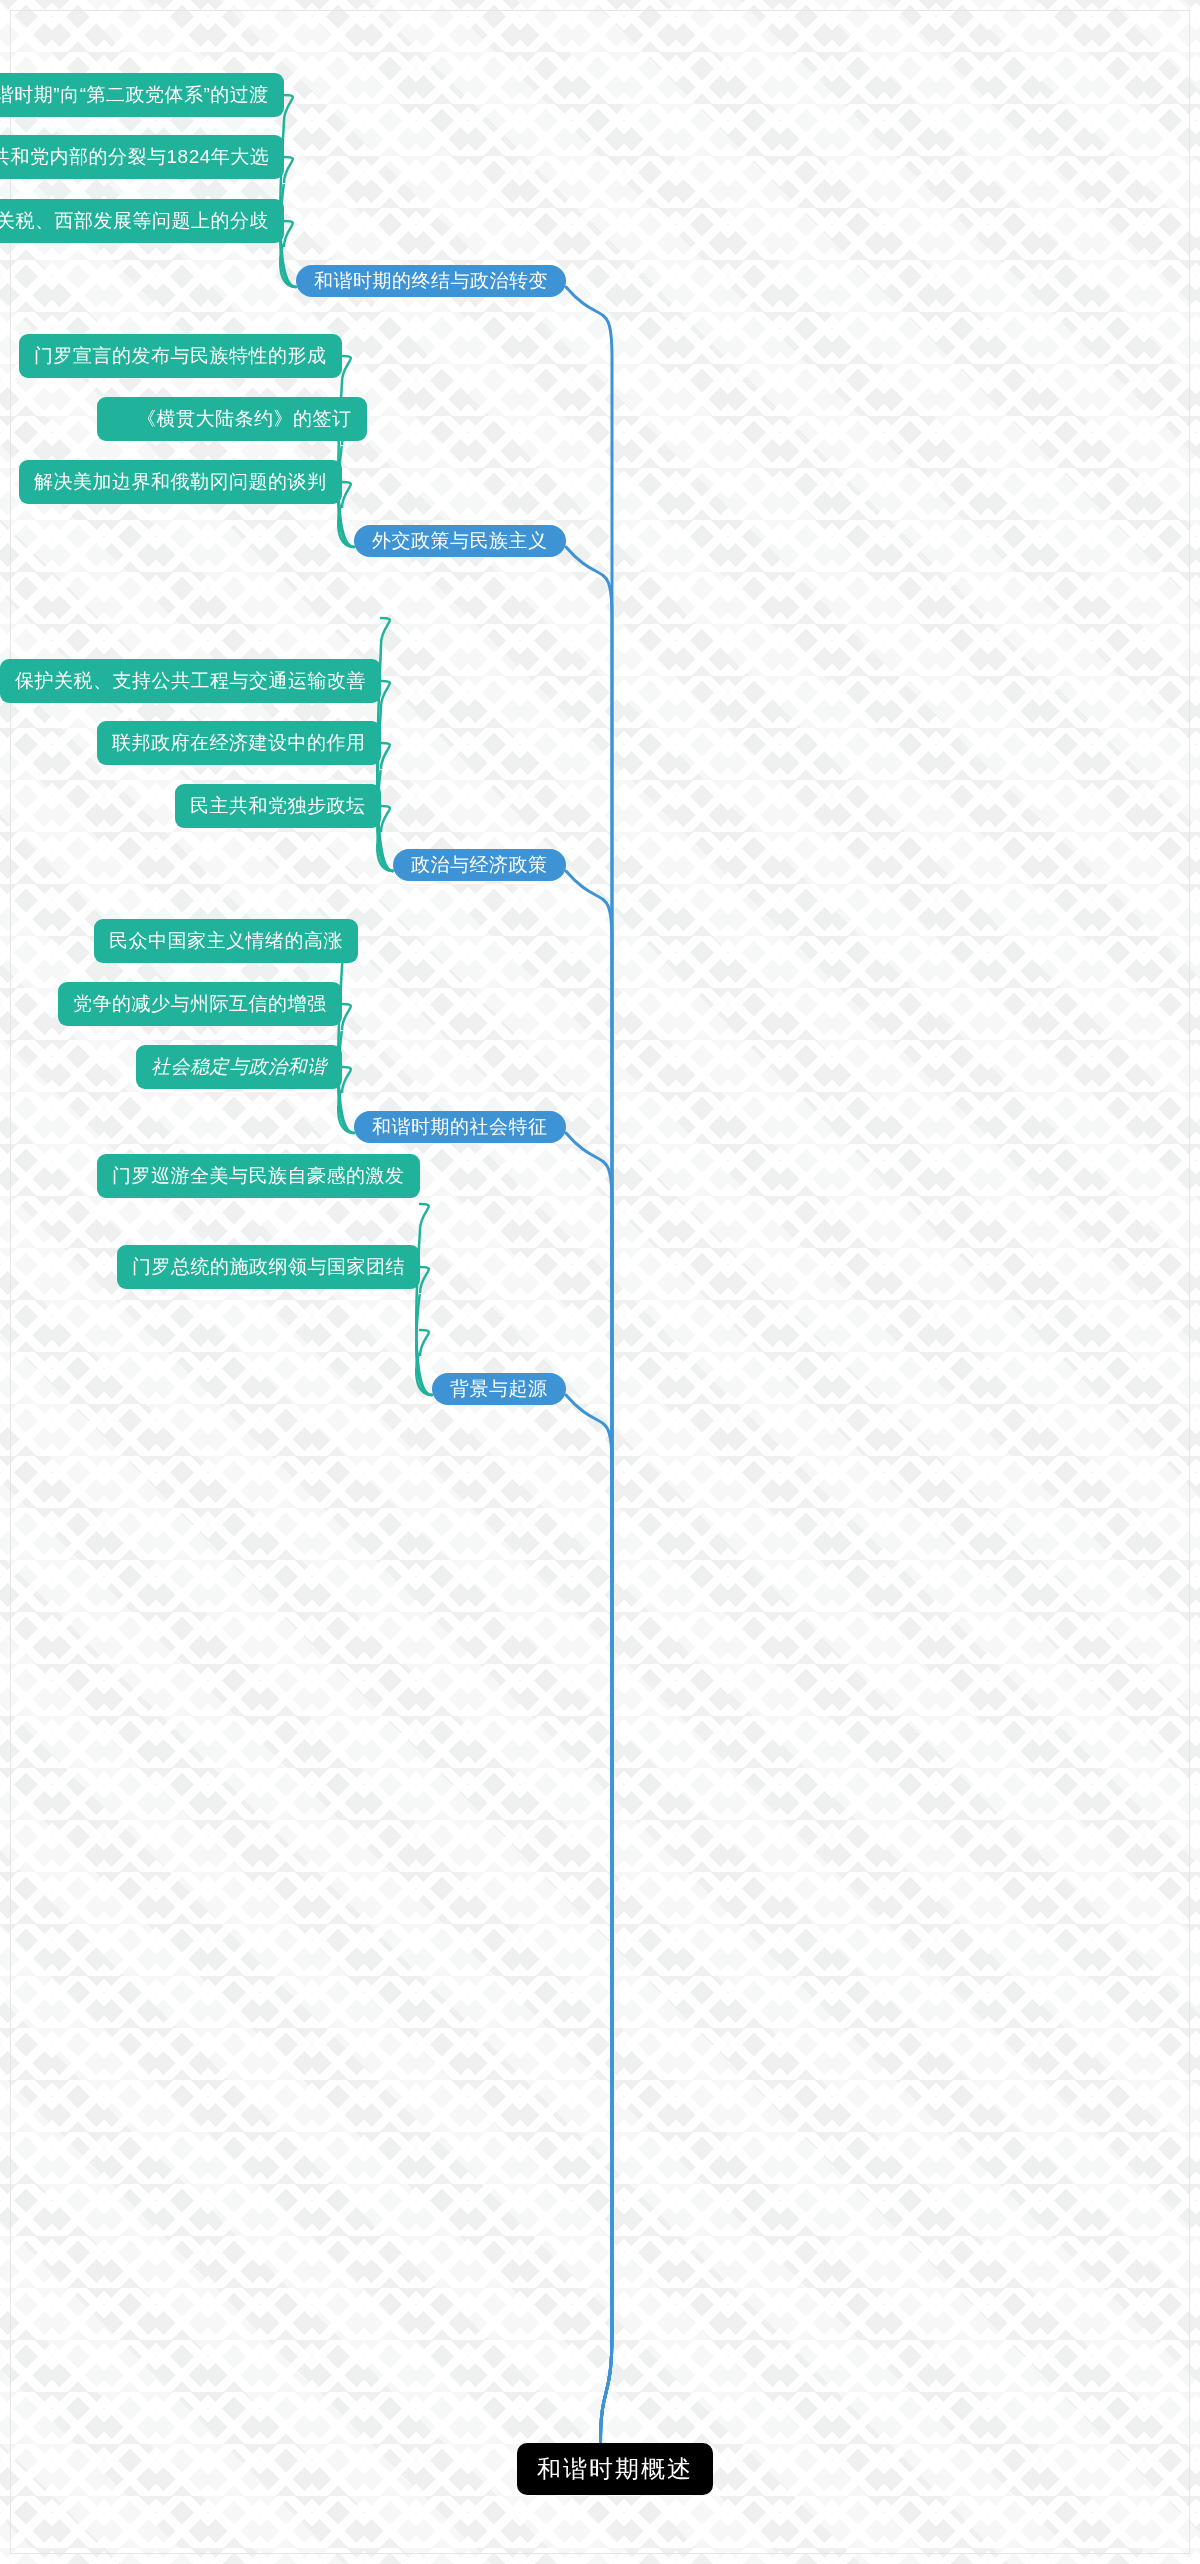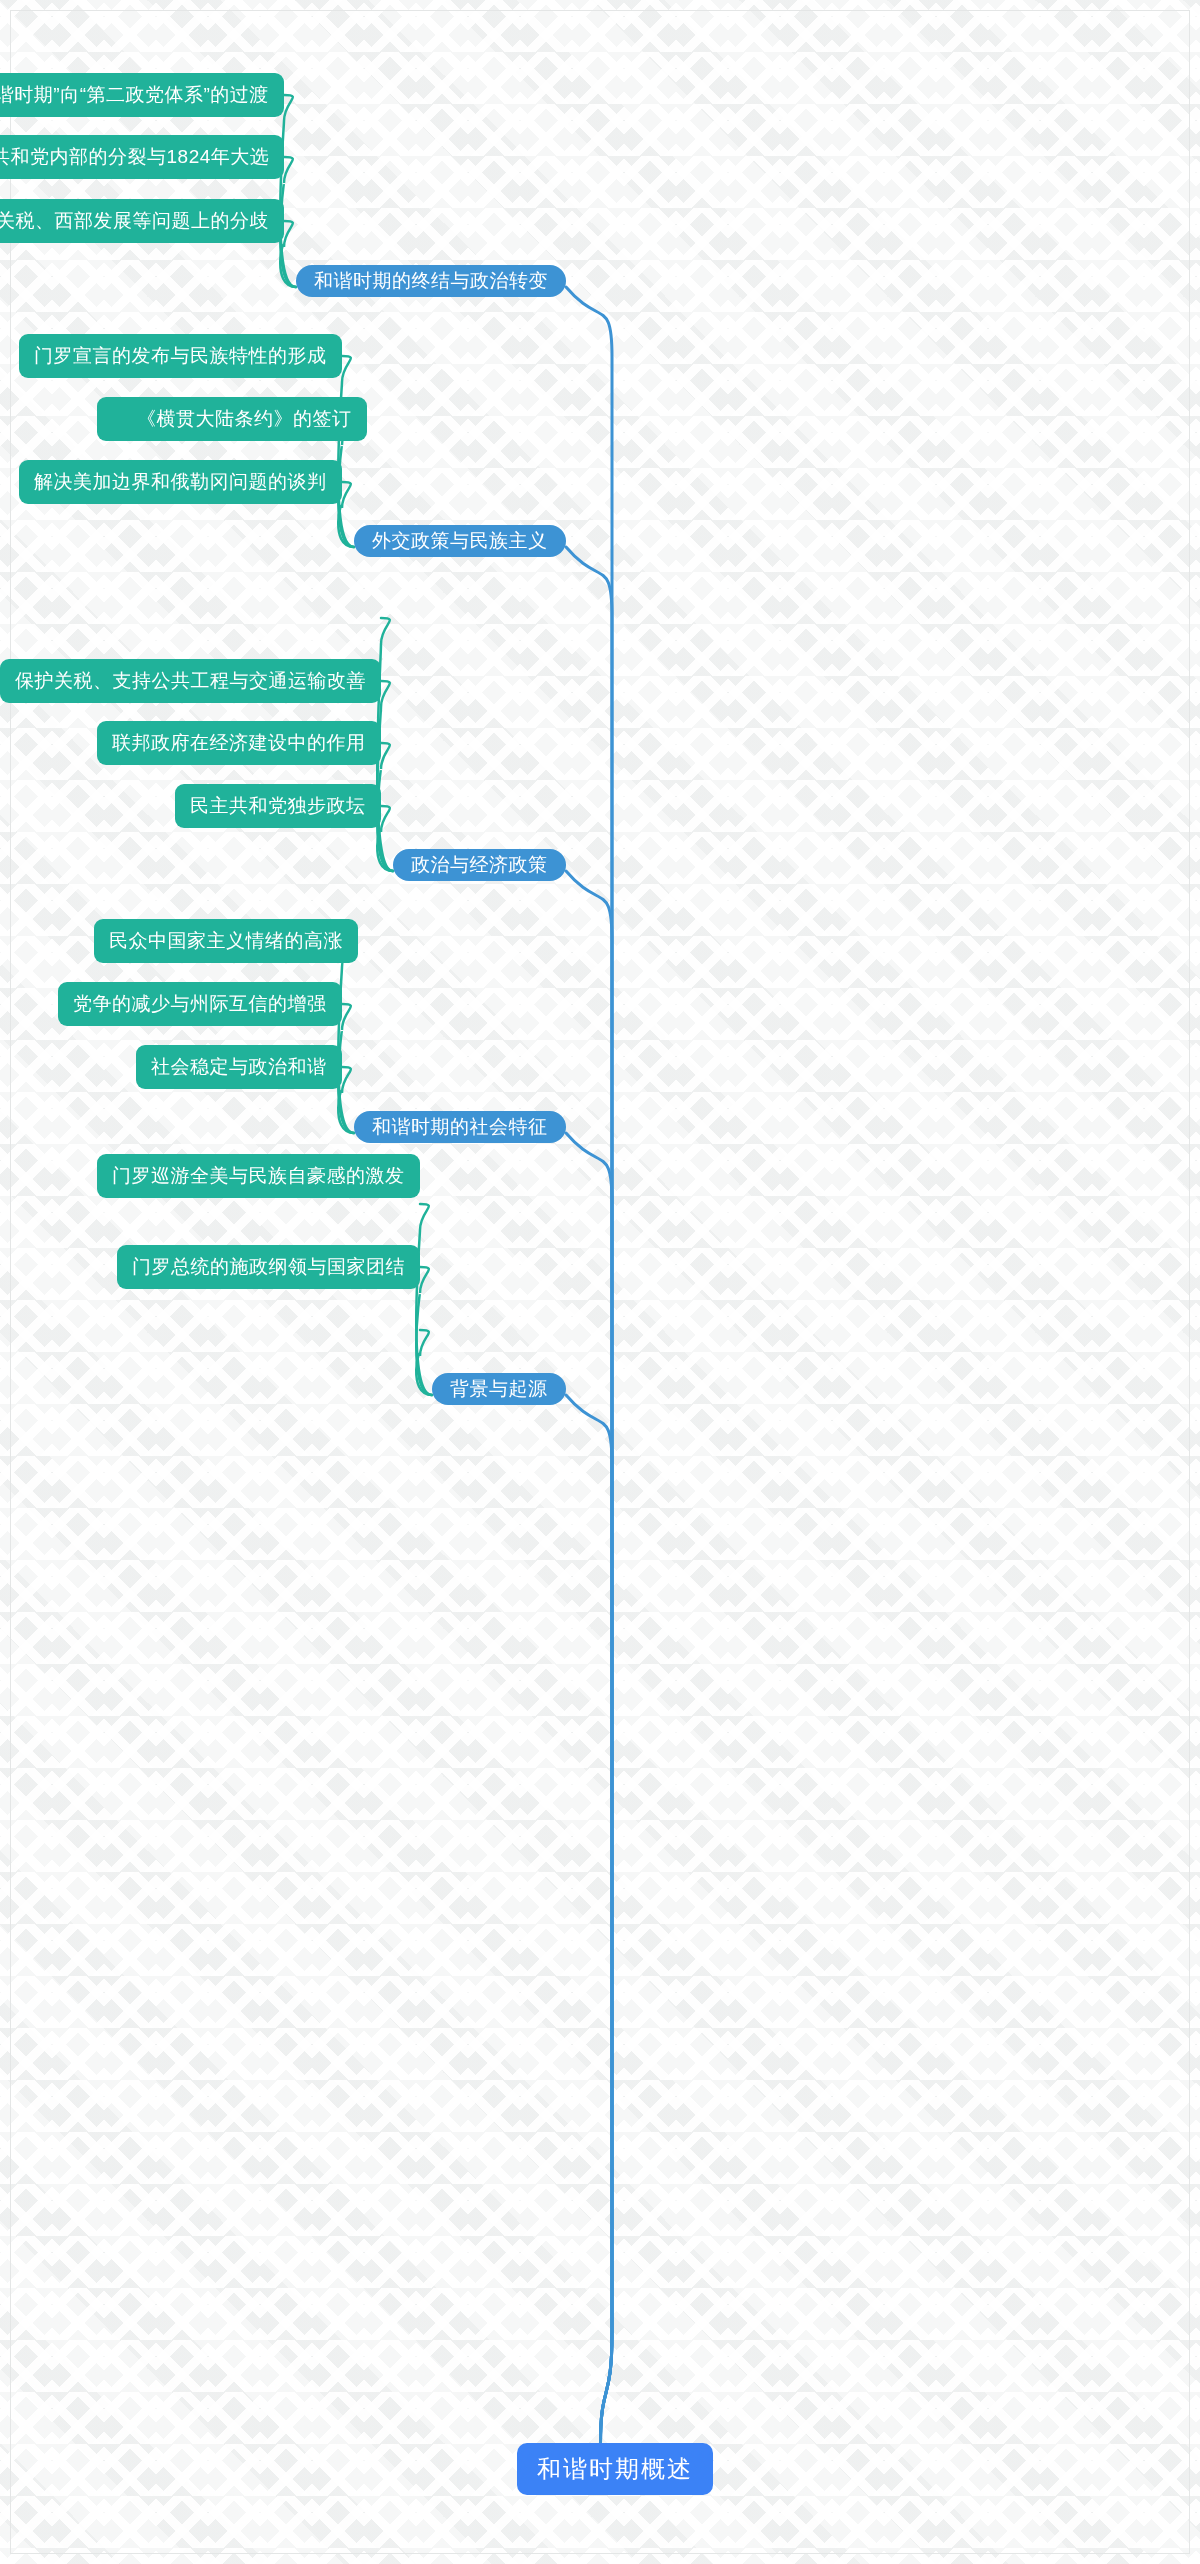--- a/index.html
+++ b/index.html
@@ -42,21 +42,21 @@
     padding:0 15px;
   }
   .branch{
     background:#3d93d4;
     border-radius:22px;
     height:32px;
     font-size:19px;
     padding:0 18px;
   }
   .root{
-    background:#3b82f6;
+    background:#000000;
     border-radius:10px;
     height:52px;
     font-size:24px;
     padding:0 20px;
     letter-spacing:2px;
   }
 </style>
 </head>
 <body>
 
@@ -146,21 +146,21 @@
   <div class="node leaf" style="left: 19px; top: 460px;">解决美加边界和俄勒冈问题的谈判</div>
   <div class="node branch" style="left: 354px; top: 525px;">外交政策与民族主义</div>
 
   <div class="node leaf" style="left: 0px; top: 659px;">保护关税、支持公共工程与交通运输改善</div>
   <div class="node leaf" style="left: 97px; top: 721px;">联邦政府在经济建设中的作用</div>
   <div class="node leaf" style="left: 175px; top: 784px;">民主共和党独步政坛</div>
   <div class="node branch" style="left: 393px; top: 849px;">政治与经济政策</div>
 
   <div class="node leaf" style="left: 94px; top: 919px;">民众中国家主义情绪的高涨</div>
   <div class="node leaf" style="left: 58px; top: 982px;">党争的减少与州际互信的增强</div>
-  <div class="node leaf" style="left: 136px; top: 1045px;">社会稳定与政治和谐</div>
+  <div class="node leaf" style="left: 136px; top: 1045px; font-style: italic;">社会稳定与政治和谐</div>
   <div class="node branch" style="left: 354px; top: 1111px;">和谐时期的社会特征</div>
 
   <div class="node leaf" style="left: 97px; top: 1154px;">门罗巡游全美与民族自豪感的激发</div>
   <div class="node leaf" style="left: 117px; top: 1245px;">门罗总统的施政纲领与国家团结</div>
   <div class="node branch" style="left: 432px; top: 1373px;">背景与起源</div>
 
   <div class="node root" style="left:517px;top:2443px;">和谐时期概述</div>
 
 </div>
 

